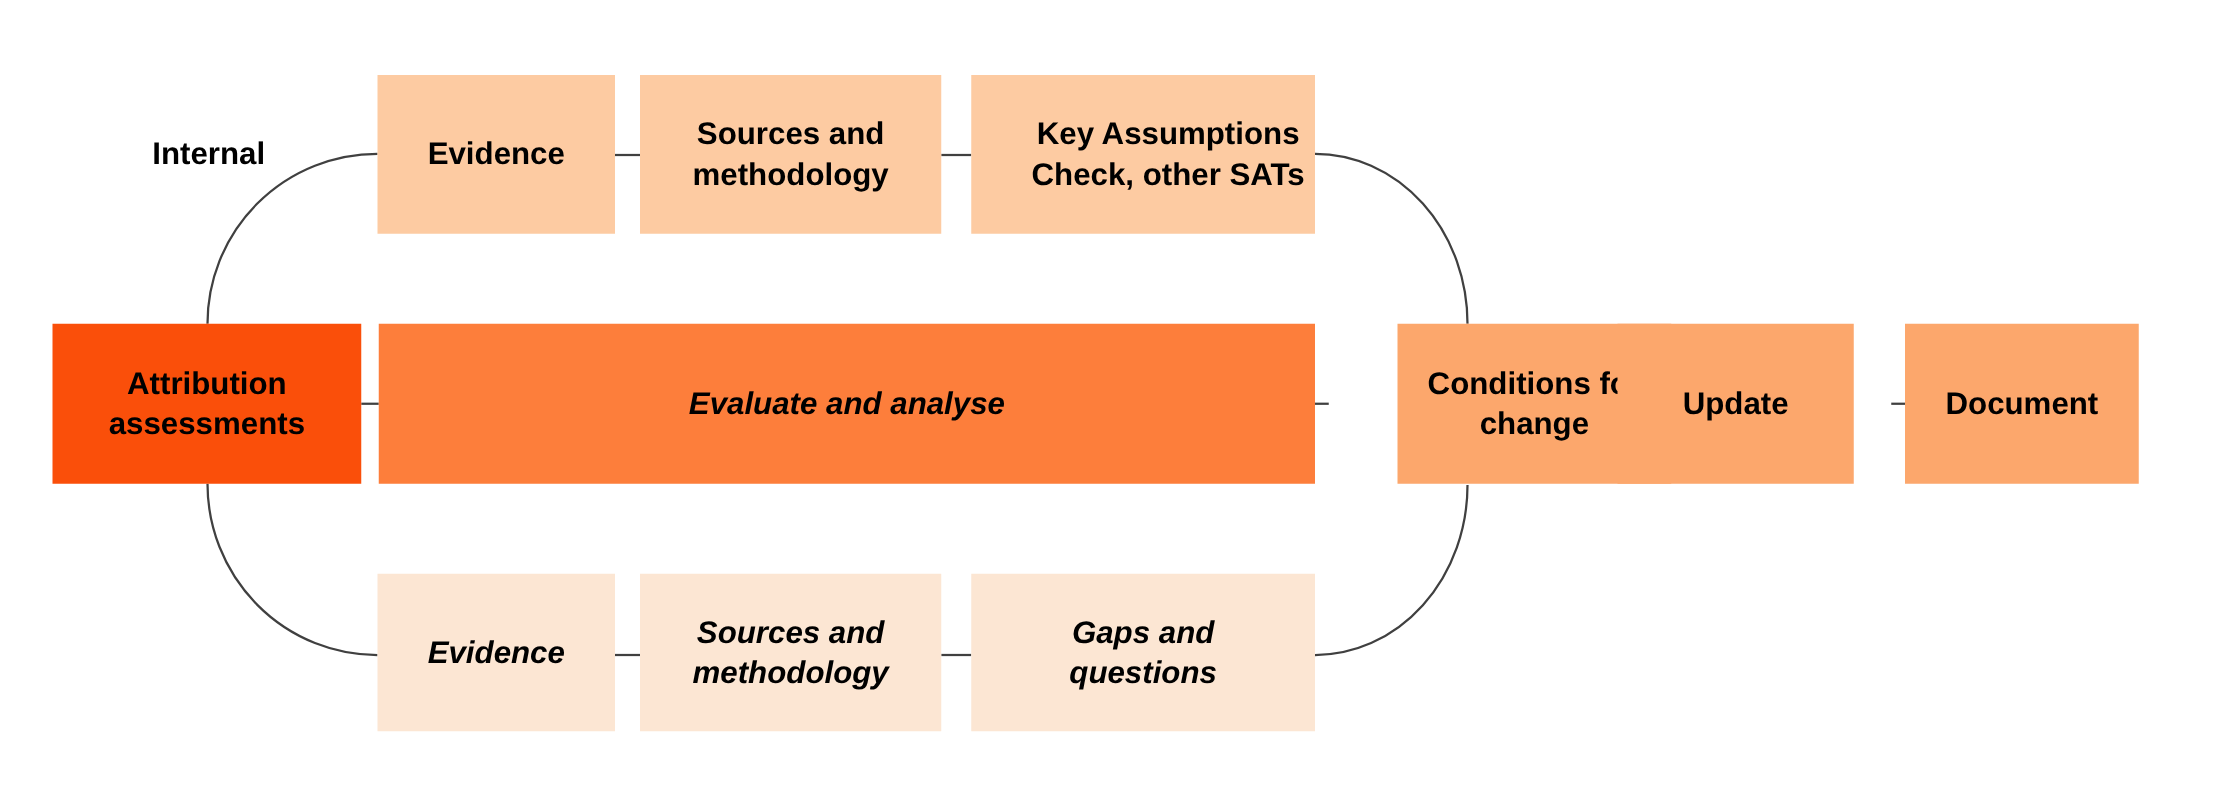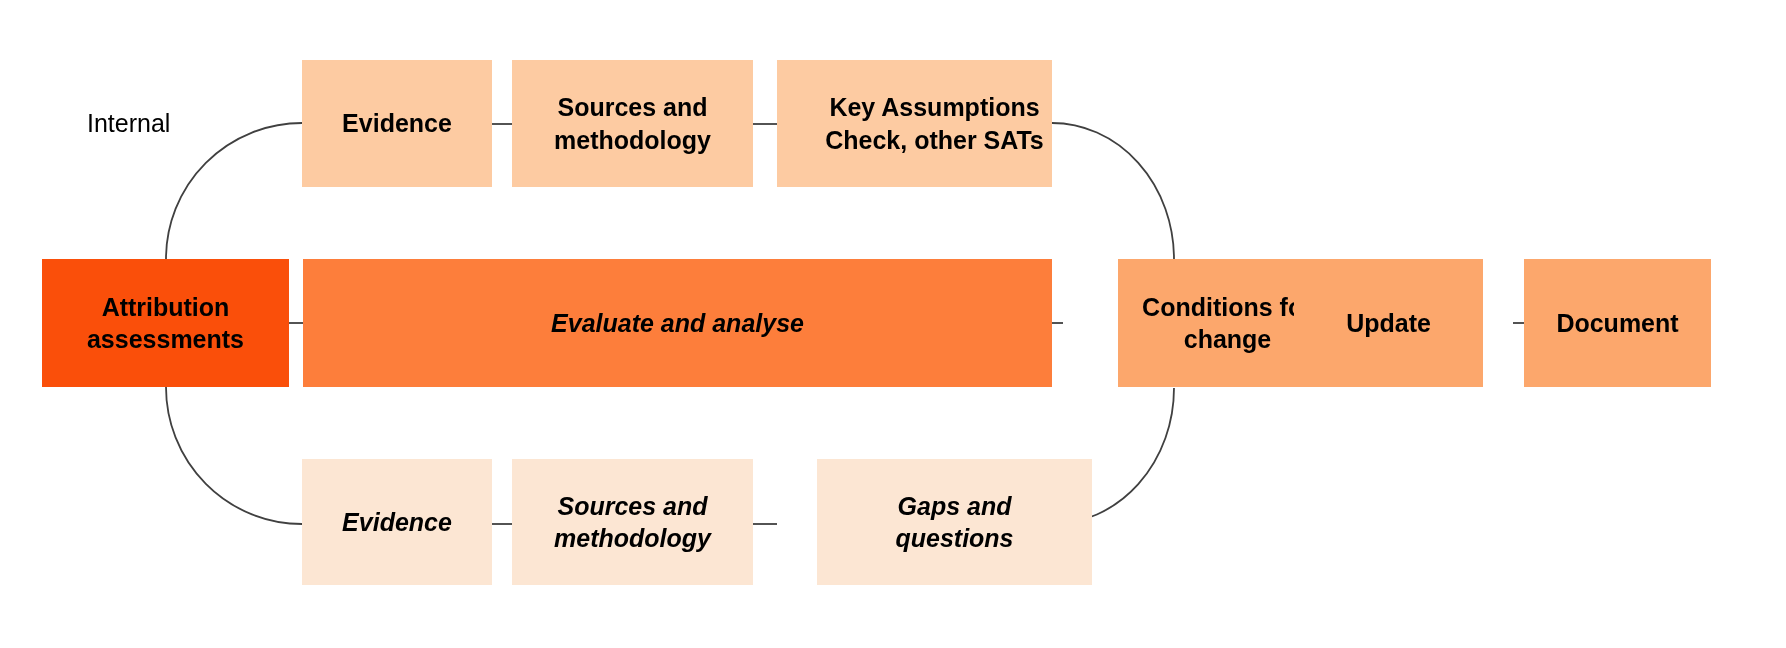--- a/index.html
+++ b/index.html
@@ -54,27 +54,28 @@
   .box-conditions  { left: 1118px; width: 219px; background: var(--stage); }
   .box-update      { left: 1294px; width: 189px; background: var(--stage); }
   .box-document    { left: 1524px; width: 187px; background: var(--stage); }
 
   .box-evidence-t  { left: 302px;  width: 190px; }
   .box-sources-t   { left: 512px;  width: 241px; }
   .box-kac         { left: 777px;  width: 275px; padding-left: 40px; }
 
   .box-evidence-b  { left: 302px;  width: 190px; }
   .box-sources-b   { left: 512px;  width: 241px; }
-  .box-gaps        { left: 777px;  width: 275px; margin-left: 40px; }
+  .box-gaps        { left: 777px;  width: 275px; }
 
   .branch-label {
     position: absolute;
     left: 87px;
     width: 160px;
-    font-weight: normal;
+    text-align: center;
+    font-weight: bold;
     font-size: 25px;
     color: var(--text);
   }
   .label-internal { top: 109px; }
   .label-external { top: 509px; font-style: italic; }
 </style>
 </head>
 <body>
 
 <div class="canvas">

